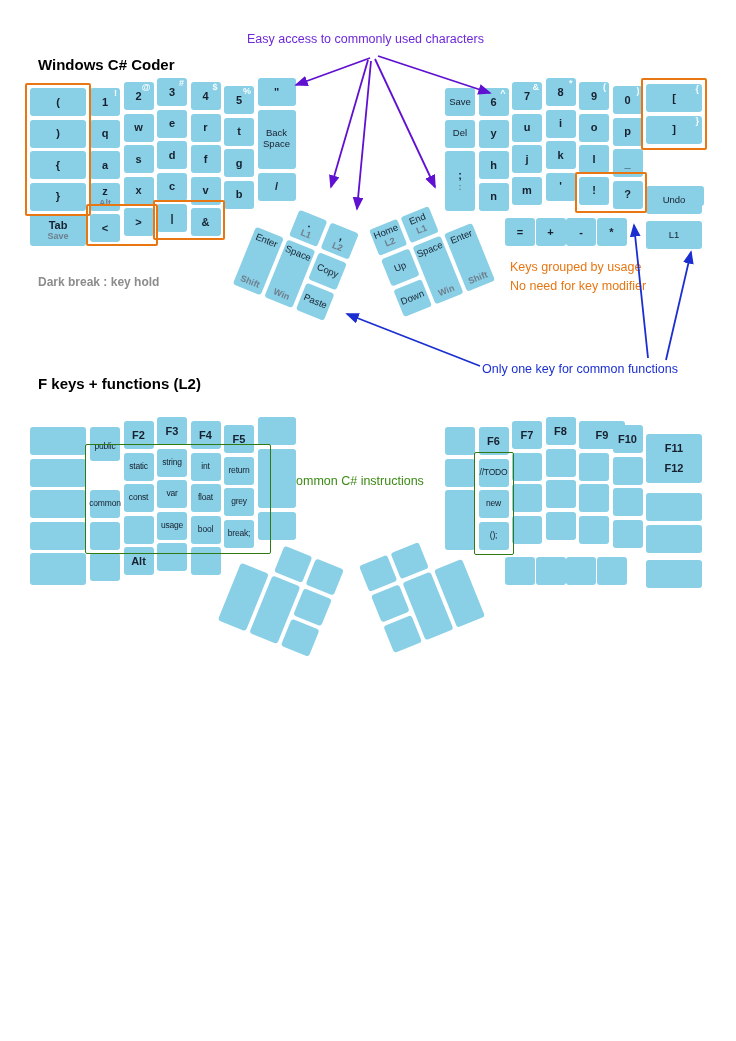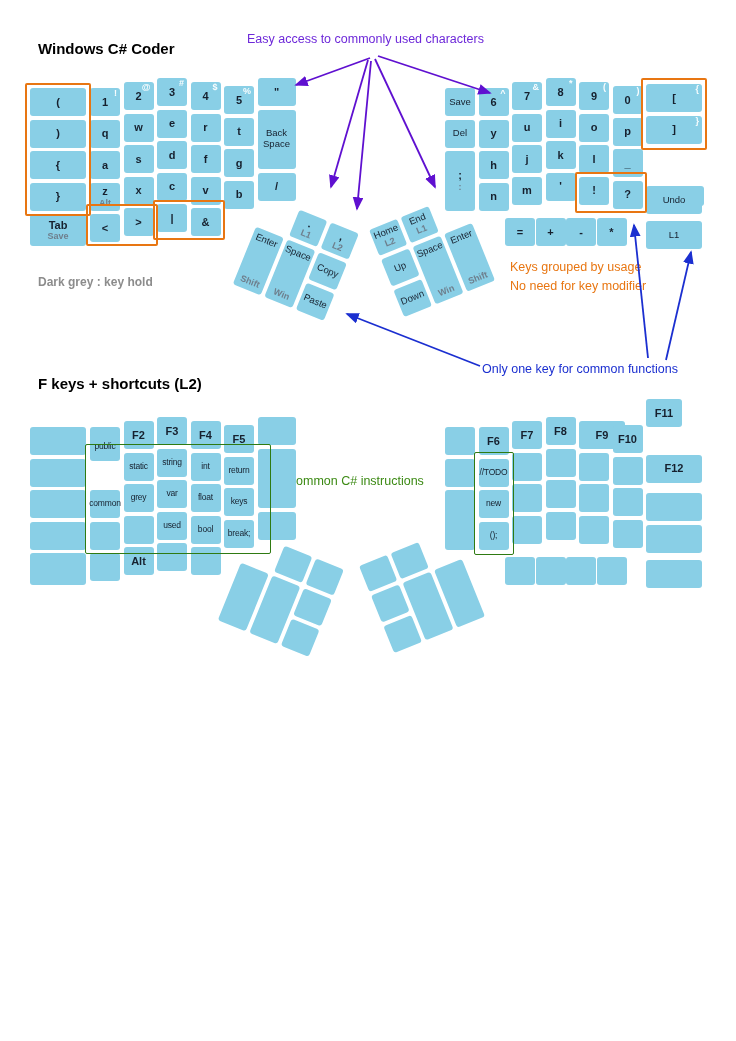--- a/index.html
+++ b/index.html
@@ -33,32 +33,32 @@
   .title { font-size:15px; font-weight:bold; color:#000; }
   .annot { font-size:12.5px; }
 
   svg.overlay { position:absolute; left:0; top:0; pointer-events:none; }
 </style>
 </head>
 <body>
 
 <div id="canvas">
 
-  <div class="note title" style="left:38px; top:40px;">Windows C# Coder</div>
+  <div class="note title" style="left:38px; top:56px;">Windows C# Coder</div>
 
   <div class="note annot" id="note-easy" style="left: 247px; top: 32px; color: #6d28d9;">Easy access to commonly used characters</div>
 
-  <div class="note" id="note-darkgrey" style="left: 38px; top: 275px; font-size: 12px; font-weight: bold; color: rgb(140, 140, 140);">Dark grey : key hold</div>
+  <div class="note" id="note-darkgrey" style="left: 38px; top: 275px; font-size: 12px; font-weight: bold; color: rgb(140, 140, 140);">Dark break : key hold</div>
 
   <div class="note annot" id="note-grouped" style="left: 510px; top: 260px; color: rgb(232, 118, 18);">Keys grouped by usage</div>
   <div class="note annot" id="note-nomod" style="left: 510px; top: 279px; color: rgb(232, 118, 18);">No need for key modifier</div>
 
   <div class="note annot" id="note-onekey" style="left: 482px; top: 362px; color: rgb(27, 47, 208);">Only one key for common functions</div>
 
-  <div class="note title" style="left:38px; top:375px;">F keys + shortcuts (L2)</div>
+  <div class="note title" style="left:38px; top:375px;">F keys + functions (L2)</div>
 
   <div class="note annot" id="note-csharp" style="left: 287px; top: 474px; color: rgb(60, 138, 20);">Common C# instructions</div>
 
   <div id="l1-left">
       <div class="key" style="left: 30px; top: 88px; width: 56px; height: 28px; background: rgb(137, 207, 230);">
         <span class="klabel">(</span>
       </div>
       <div class="key" style="left: 30px; top: 119.5px; width: 56px; height: 28px; background: rgb(137, 207, 230);">
         <span class="klabel">)</span>
       </div>
@@ -333,37 +333,37 @@
       </div>
       <div class="key" style="left: 90px; top: 521.5px; width: 30px; height: 28px; background: rgb(137, 207, 230);"></div>
       <div class="key" style="left: 90px; top: 553px; width: 30px; height: 28px; background: rgb(137, 207, 230);"></div>
       <div class="key" style="left: 123.5px; top: 421px; width: 30px; height: 28px; background: rgb(137, 207, 230);">
         <span class="klabel">F2</span>
       </div>
       <div class="key code" style="left: 123.5px; top: 452.5px; width: 30px; height: 28px; background: rgb(137, 207, 230);">
         <span class="klabel">static</span>
       </div>
       <div class="key code" style="left: 123.5px; top: 484px; width: 30px; height: 28px; background: rgb(137, 207, 230);">
-        <span class="klabel">grey</span>
+        <span class="klabel">const</span>
       </div>
       <div class="key" style="left: 123.5px; top: 515.5px; width: 30px; height: 28px; background: rgb(137, 207, 230);"></div>
       <div class="key" style="left: 123.5px; top: 547px; width: 30px; height: 28px; background: rgb(137, 207, 230);">
         <span class="klabel">Alt</span>
       </div>
       <div class="key" style="left: 157px; top: 417px; width: 30px; height: 28px; background: rgb(137, 207, 230);">
         <span class="klabel">F3</span>
       </div>
       <div class="key code" style="left: 157px; top: 448.5px; width: 30px; height: 28px; background: rgb(137, 207, 230);">
         <span class="klabel">string</span>
       </div>
       <div class="key code" style="left: 157px; top: 480px; width: 30px; height: 28px; background: rgb(137, 207, 230);">
         <span class="klabel">var</span>
       </div>
       <div class="key code" style="left: 157px; top: 511.5px; width: 30px; height: 28px; background: rgb(137, 207, 230);">
-        <span class="klabel">used</span>
+        <span class="klabel">usage</span>
       </div>
       <div class="key" style="left: 157px; top: 543px; width: 30px; height: 28px; background: rgb(137, 207, 230);"></div>
       <div class="key" style="left: 190.5px; top: 421px; width: 30px; height: 28px; background: rgb(137, 207, 230);">
         <span class="klabel">F4</span>
       </div>
       <div class="key code" style="left: 190.5px; top: 452.5px; width: 30px; height: 28px; background: rgb(137, 207, 230);">
         <span class="klabel">int</span>
       </div>
       <div class="key code" style="left: 190.5px; top: 484px; width: 30px; height: 28px; background: rgb(137, 207, 230);">
         <span class="klabel">float</span>
@@ -372,21 +372,21 @@
         <span class="klabel">bool</span>
       </div>
       <div class="key" style="left: 190.5px; top: 547px; width: 30px; height: 28px; background: rgb(137, 207, 230);"></div>
       <div class="key" style="left: 224px; top: 425px; width: 30px; height: 28px; background: rgb(137, 207, 230);">
         <span class="klabel">F5</span>
       </div>
       <div class="key code" style="left: 224px; top: 456.5px; width: 30px; height: 28px; background: rgb(137, 207, 230);">
         <span class="klabel">return</span>
       </div>
       <div class="key code" style="left: 224px; top: 488px; width: 30px; height: 28px; background: rgb(137, 207, 230);">
-        <span class="klabel">keys</span>
+        <span class="klabel">grey</span>
       </div>
       <div class="key code" style="left: 224px; top: 519.5px; width: 30px; height: 28px; background: rgb(137, 207, 230);">
         <span class="klabel">break;</span>
       </div>
       <div class="key" style="left: 257.5px; top: 417px; width: 38px; height: 28px; background: rgb(137, 207, 230);"></div>
       <div class="key" style="left: 257.5px; top: 448.5px; width: 38px; height: 59.5px; background: rgb(137, 207, 230);"></div>
       <div class="key" style="left: 257.5px; top: 511.5px; width: 38px; height: 28px; background: rgb(137, 207, 230);"></div>
     </div>
   <div id="l2-right">
       <div class="key" style="left: 445px; top: 427px; width: 30px; height: 28px; background: rgb(137, 207, 230);"></div>
@@ -421,21 +421,21 @@
       </div>
       <div class="key" style="left: 579px; top: 452.5px; width: 30px; height: 28px; background: rgb(137, 207, 230);"></div>
       <div class="key" style="left: 579px; top: 484px; width: 30px; height: 28px; background: rgb(137, 207, 230);"></div>
       <div class="key" style="left: 579px; top: 515.5px; width: 30px; height: 28px; background: rgb(137, 207, 230);"></div>
       <div class="key" style="left: 612.5px; top: 425px; width: 30px; height: 28px; background: rgb(137, 207, 230);">
         <span class="klabel">F10</span>
       </div>
       <div class="key" style="left: 612.5px; top: 456.5px; width: 30px; height: 28px; background: rgb(137, 207, 230);"></div>
       <div class="key" style="left: 612.5px; top: 488px; width: 30px; height: 28px; background: rgb(137, 207, 230);"></div>
       <div class="key" style="left: 612.5px; top: 519.5px; width: 30px; height: 28px; background: rgb(137, 207, 230);"></div>
-      <div class="key" style="left: 646px; top: 399px; width: 36px; height: 28px; background: rgb(137, 207, 230);">
+      <div class="key" style="left: 646px; top: 434px; width: 56px; height: 28px; background: rgb(137, 207, 230);">
         <span class="klabel">F11</span>
       </div>
       <div class="key" style="left: 646px; top: 454.5px; width: 56px; height: 28px; background: rgb(137, 207, 230);">
         <span class="klabel">F12</span>
       </div>
       <div class="key" style="left: 646px; top: 493px; width: 56px; height: 28px; background: rgb(137, 207, 230);"></div>
       <div class="key" style="left: 646px; top: 525px; width: 56px; height: 28px; background: rgb(137, 207, 230);"></div>
       <div class="key" style="left: 646px; top: 560px; width: 56px; height: 28px; background: rgb(137, 207, 230);"></div>
       <div class="key" style="left: 505px; top: 557px; width: 30px; height: 28px; background: rgb(137, 207, 230);"></div>
       <div class="key" style="left: 535.5px; top: 557px; width: 30px; height: 28px; background: rgb(137, 207, 230);"></div>

